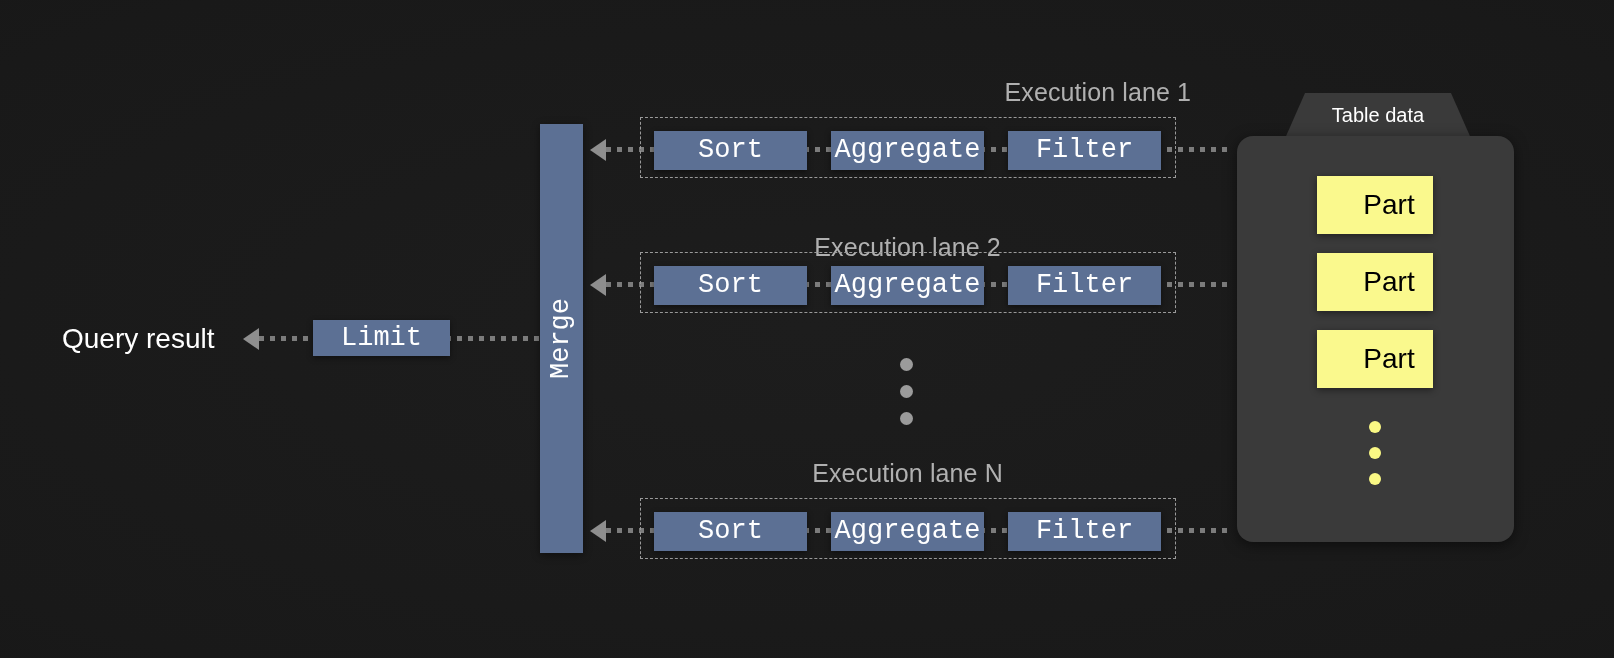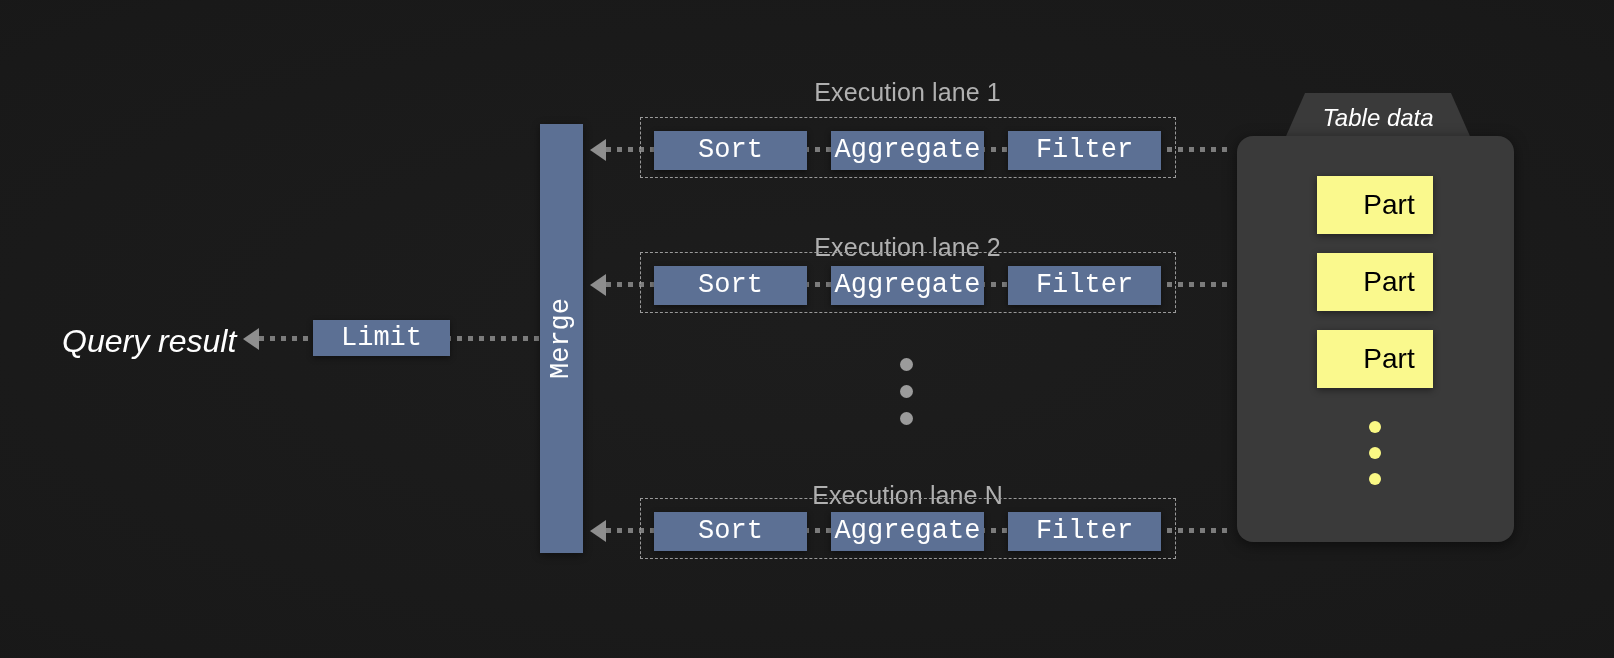--- a/index.html
+++ b/index.html
@@ -85,47 +85,45 @@
     line-height: 1;
     white-space: nowrap;
     transform: rotate(-90deg);
     transform-origin: center center;
   }
 
   
   .plain-label {
     position: absolute;
     color: #ffffff;
-    font-size: 32px;
-    font-family: "Liberation Sans", sans-serif;
-    white-space: nowrap;
-    font-style: italic;
+    font-size: 28px;
+    font-family: "Liberation Sans", sans-serif;
+    white-space: nowrap;
   }
 
   
   .vdots { position: absolute; }
   .vdots i {
     display: block;
     width: 13px; height: 13px;
     border-radius: 50%;
     margin-bottom: 14px;
   }
   .vdots.gray i { background: #9b9b9b; }
   .vdots.yellow i { background: #faf884; width: 12px; height: 12px; margin-bottom: 14px; }
 
   
   .tabledata-wrap { position: absolute; }
   .tabledata-tab-label {
     position: absolute;
     color: #ffffff;
-    font-size: 24px;
+    font-size: 20px;
     font-family: "Liberation Sans", sans-serif;
     white-space: nowrap;
     z-index: 4;
-    font-style: italic;
   }
   .tabledata-body {
     position: absolute;
     background: #3a3a3a;
     border-radius: 16px;
     box-shadow: 0 3px 14px rgba(0,0,0,.5);
   }
   .part {
     position: absolute;
     background: #faf98d;
@@ -149,21 +147,21 @@
 
   <div class="arrowhead" style="left:243px; top:328px;"></div>
 
   <div class="dotline" style="left:259px; top:336px; width:282px;"></div>
 
   <div class="op" style="left:313px; top:320px; width:137px; height:36px;">Limit</div>
 
   <div class="merge-bar" style="left:540px; top:124px; width:43px; height:429px;"></div>
   <div class="merge-label" style="left:481px; top:325px; width:160px; text-align:center;">Merge</div>
 
-  <div class="lane-title" style="left:640px; top:78px; width:535px;">Execution lane 1</div>
+  <div class="lane-title" style="left:656px; top:78px; width:535px;text-align:right;">Execution lane 1</div>
 
   <div class="arrowhead" style="left:590px; top:139px;"></div>
 
   <div class="dotline" style="left:606px; top:147px; width:622px;"></div>
 
   <div class="lane-box" style="left:640px; top:117px; width:536px; height:61px;"></div>
 
   <div class="op" style="left:654px; top:131px; width:153px; height:39px;">Sort</div>
   <div class="op" style="left:831px; top:131px; width:153px; height:39px;">Aggregate</div>
   <div class="op" style="left:1008px; top:131px; width:153px; height:39px;">Filter</div>
@@ -179,21 +177,21 @@
   <div class="op" style="left:654px; top:266px; width:153px; height:39px;">Sort</div>
   <div class="op" style="left:831px; top:266px; width:153px; height:39px;">Aggregate</div>
   <div class="op" style="left:1008px; top:266px; width:153px; height:39px;">Filter</div>
 
   <div class="vdots gray" style="left:900px; top:358px;">
     <i></i>
       <i></i>
       <i></i>
   </div>
 
-  <div class="lane-title" style="left:640px; top:459px; width:535px;margin-top:22px;">Execution lane N</div>
+  <div class="lane-title" style="left:640px; top:459px; width:535px;">Execution lane N</div>
 
   <div class="arrowhead" style="left:590px; top:520px;"></div>
 
   <div class="dotline" style="left:606px; top:528px; width:622px;"></div>
 
   <div class="lane-box" style="left:640px; top:498px; width:536px; height:61px;"></div>
 
   <div class="op" style="left:654px; top:512px; width:153px; height:39px;">Sort</div>
   <div class="op" style="left:831px; top:512px; width:153px; height:39px;">Aggregate</div>
   <div class="op" style="left:1008px; top:512px; width:153px; height:39px;">Filter</div>

